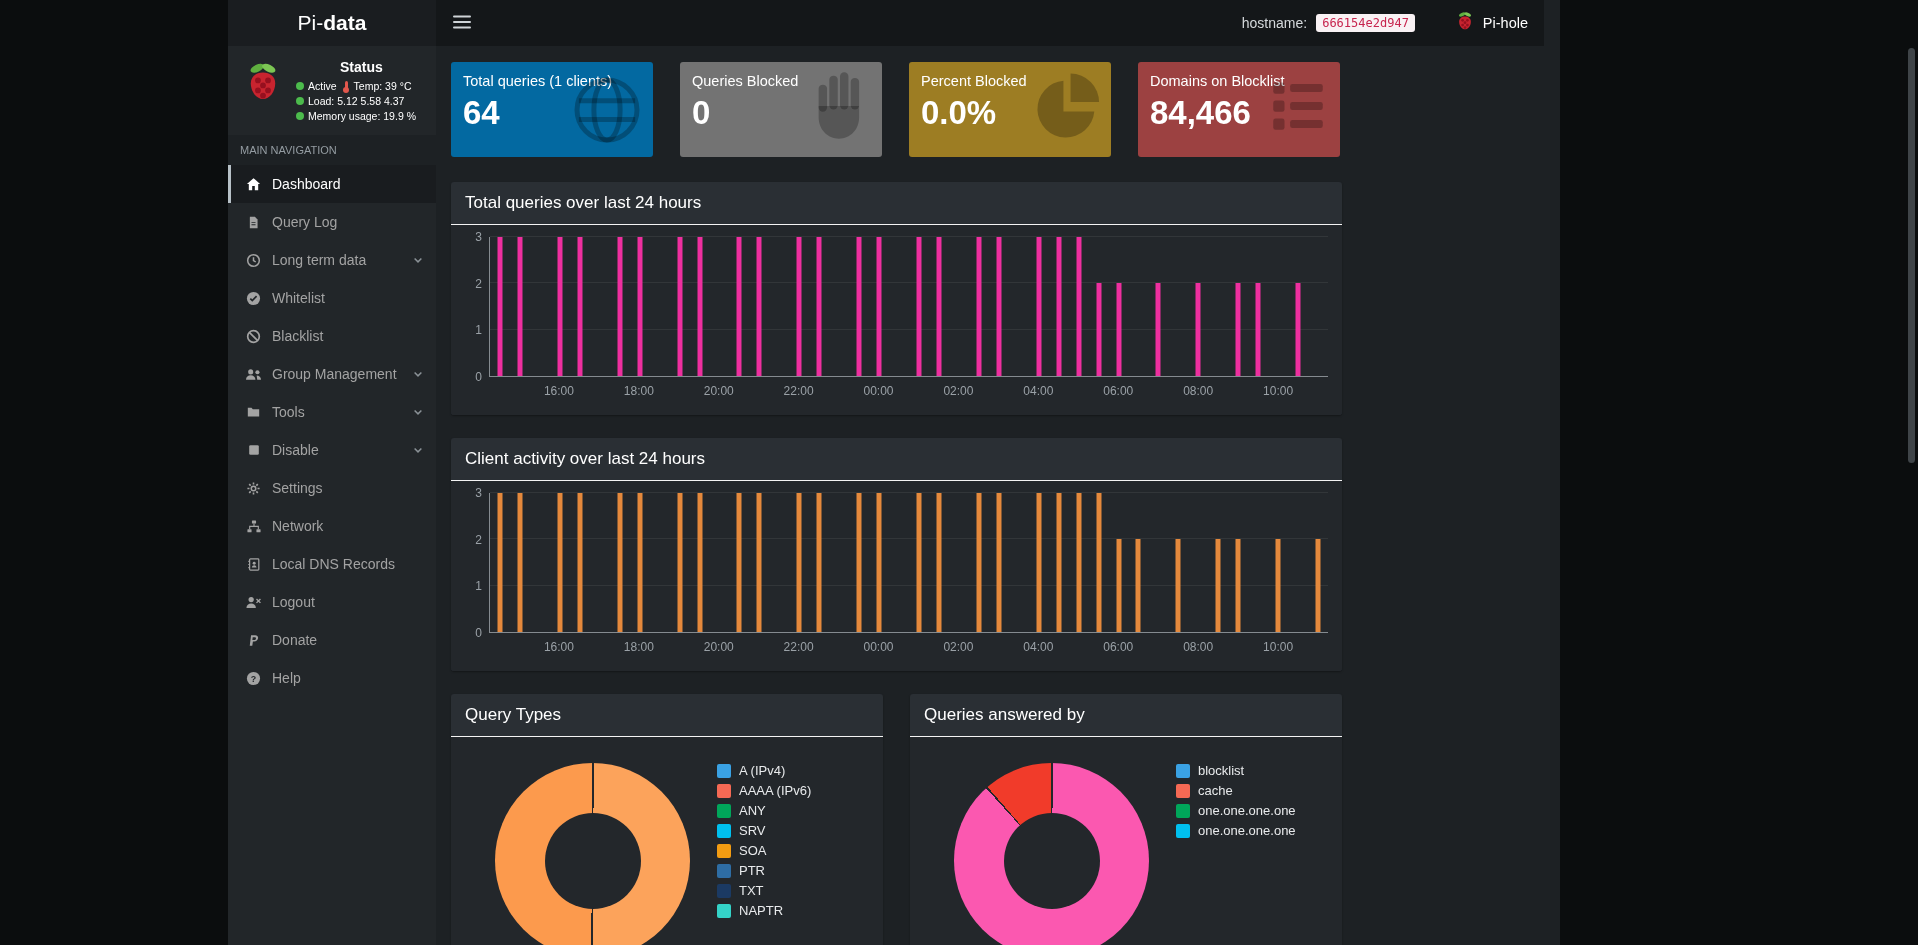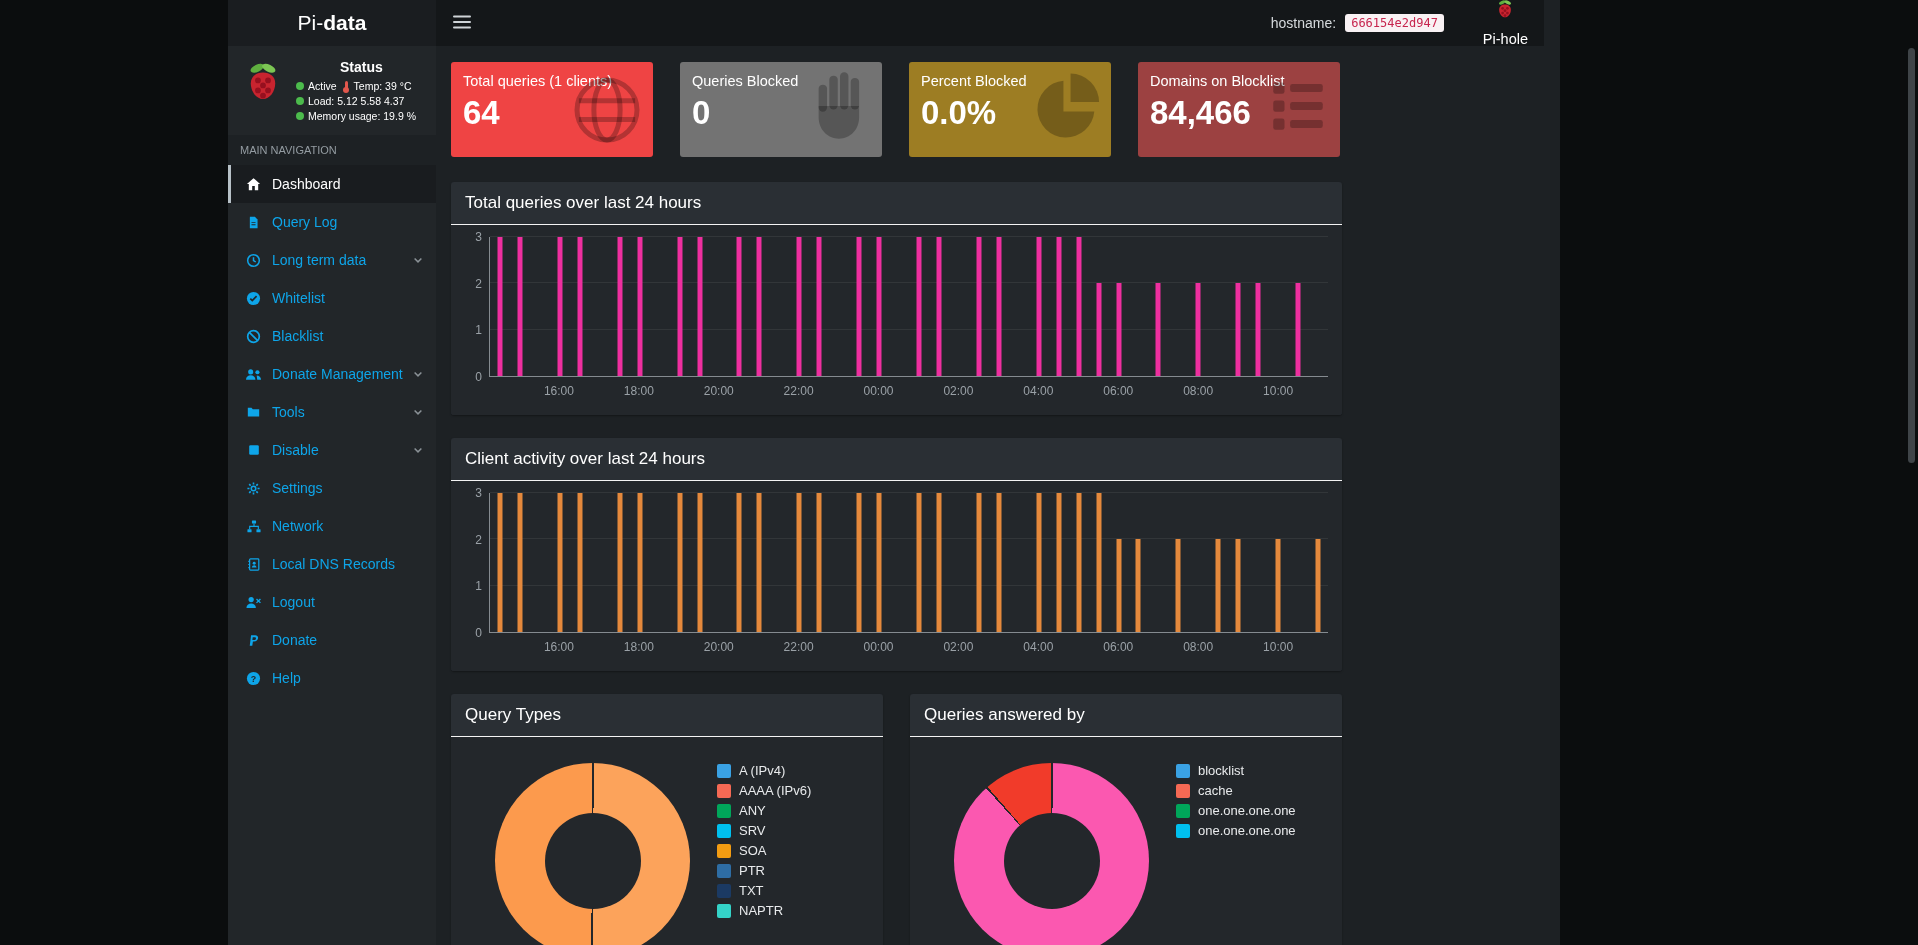--- a/index.html
+++ b/index.html
@@ -13,35 +13,35 @@
   .navbar { position:absolute; top:0; left:0; right:16px; height:46px; display:flex; z-index:5; }
   .navbar-logo { width:208px; height:46px; background:#1a1d20; display:flex; align-items:center;
                  justify-content:center; color:#fff; font-size:21px; cursor:pointer; }
   .logo-light { font-weight:300; }
   .logo-bold  { font-weight:700; }
   .navbar-main { flex:1; background:#141719; display:flex; align-items:center; justify-content:space-between; }
   .hamburger { background:none; border:none; padding:15px 17px; color:#cfd4d8; cursor:pointer; }
   .navbar-right { display:flex; align-items:center; gap:9px; padding-right:16px; color:#d6dadd; font-size:14px; }
   .hostname-badge { font-family:"DejaVu Sans Mono", monospace; font-size:12px; padding:2px 6px;
                     border-radius:3px; background:var(--badge-bg); color:var(--badge-text); }
-  .brand { display:flex; align-items:center; gap:7px; color:#fff; margin-left:30px; font-size:14.5px; cursor:pointer;flex-direction:column; }
+  .brand { display:flex; align-items:center; gap:7px; color:#fff; margin-left:30px; font-size:14.5px; cursor:pointer; }
 
   
   .sidebar { position:absolute; top:46px; left:0; width:208px; bottom:0; background:#222629; }
   .status-panel { display:flex; padding:13px 10px 13px 12px; }
   .status-info { margin-left:10px; color:#fff; }
   .status-title { font-size:14px; font-weight:bold; margin-bottom:5px;margin-left:44px; }
   .status-line { font-size:10.5px; display:flex; align-items:center; gap:4px; margin-top:3px; color:#fff; }
   .dot { width:8px; height:8px; border-radius:50%; background:var(--status-dot); flex:none; }
   .thermo { display:inline-block; width:3px; height:10px; background:#e2574c; border-radius:2px;
             position:relative; margin:0 2px 0 4px; }
   .thermo::after { content:""; position:absolute; left:-1.5px; bottom:-2px; width:6px; height:6px;
                    border-radius:50%; background:#e2574c; }
   .nav-section { padding:9px 12px; font-size:11px; color:#949ca2; background:#1d2124; }
-  .nav-item { display:flex; align-items:center; gap:9px; padding:11px 12px 11px 13px; color:#0ea5e9;
+  .nav-item { display:flex; align-items:center; gap:9px; padding:11px 12px 11px 13px; color:#a3a3a3;
               font-size:14px; border-left:3px solid transparent; cursor:pointer; text-decoration:none; }
   .nav-item.active { background:#191c1f; color:#fff; border-left-color:var(--active-item-border); }
   .nav-icon { width:19px; display:flex; justify-content:center; align-items:center; }
   .chev { margin-left:auto; color:#8a9196; display:flex; }
 
   
   .content { position:absolute; top:46px; left:208px; right:0; bottom:0; background:#1d2124;
              padding:16px 0 0 15px; overflow:hidden; }
   .main-col { width:891px; }
 
@@ -209,21 +209,21 @@
           </a>
           <a class="nav-item">
             <span class="nav-icon">
               <svg width="17" height="15" viewBox="0 0 18 16" fill="currentColor">
                 <circle cx="6" cy="5.2" r="2.7"></circle>
                 <path d="M1 13.5c0-2.9 2.2-4.6 5-4.6s5 1.7 5 4.6z"></path>
                 <circle cx="13.2" cy="5.6" r="2.2"></circle>
                 <path d="M12.4 9.1c2.6.2 4.6 1.7 4.6 4.4h-4z"></path>
               </svg>
             </span>
-            <span>Donate Management</span>
+            <span>Group Management</span>
             <span class="chev">
               <svg width="12" height="12" viewBox="0 0 16 16" fill="none" stroke="currentColor" stroke-width="2">
                 <path d="M3.5 6l4.5 4.5L12.5 6"></path>
               </svg>
             </span>
           </a>
           <a class="nav-item">
             <span class="nav-icon">
               <svg width="15" height="14" viewBox="0 0 16 16" fill="currentColor">
                 <path d="M1.5 3h4.2l1.5 1.8h7.3V13h-13z"></path>
@@ -308,21 +308,21 @@
             </span>
             <span>Help</span>
           </a>
         </nav>
     </aside>
 
     <main class="content">
       <div class="main-col">
 
         <div class="cards" id="cards-row">
-            <div class="card" style="background: #ef4444;">
+            <div class="card" style="background: #0369a1;">
               <div class="card-icon"><svg width="80" height="80" viewBox="0 0 64 64" fill="none" stroke="rgba(0,0,0,0.25)" stroke-width="4">
                   <circle cx="32" cy="32" r="24"></circle>
                   <ellipse cx="32" cy="32" rx="10.5" ry="24"></ellipse>
                   <path d="M9.5 24.5h45M9.5 39.5h45"></path>
                 </svg></div>
               <div class="card-title">Total queries (1 clients)</div>
               <div class="card-value">64</div>
             </div>
             <div class="card" style="background: #737373;">
               <div class="card-icon"><svg width="72" height="72" viewBox="0 0 64 64" fill="rgba(0,0,0,0.25)">

